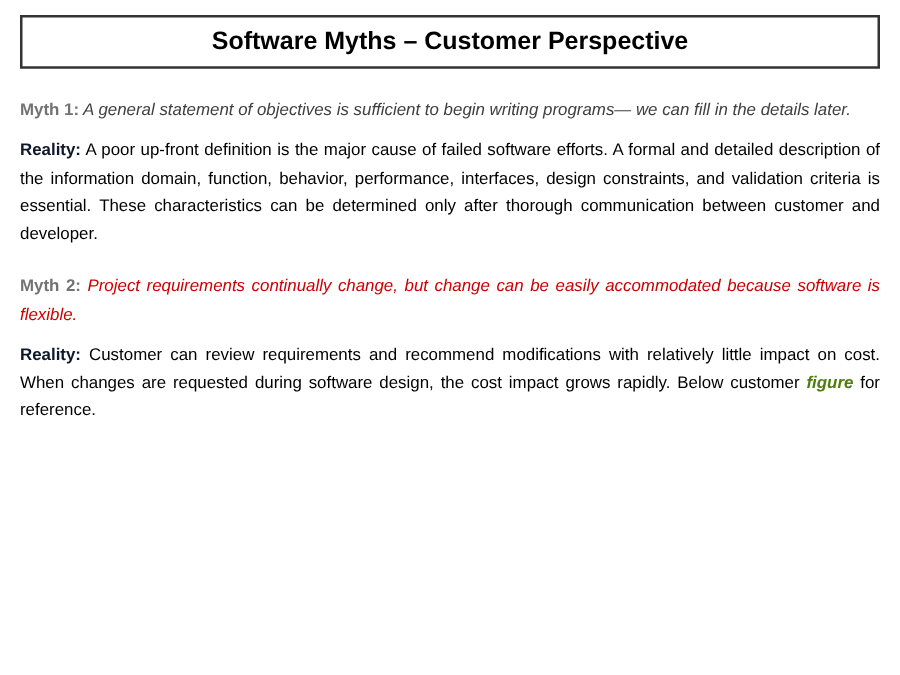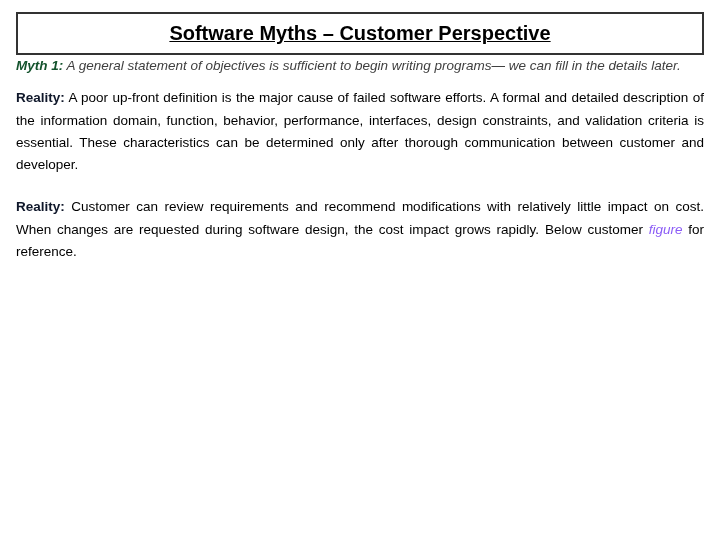--- a/index.html
+++ b/index.html
@@ -20,23 +20,22 @@
       width: 720px;
       height: 540px;
       background: #ffffff;
       padding: 12px 16px;
     }
 
     .title-box {
       border: 2px solid #333333;
       text-align: center;
       padding: 8px 16px;
-      margin-bottom: 0;
+      margin-bottom: 22px;
       background: #ffffff;
-      text-decoration: underline;
     }
 
     .title-text {
       font-size: 20px;
       font-weight: bold;
       color: #000000;
     }
 
     .content-section {
       margin-bottom: 10px;
@@ -50,37 +49,37 @@
       margin-bottom: 8px;
     }
 
     .myth-label {
       font-style: italic;
       color: #404040;
     }
 
     .myth-num {
       font-weight: bold;
-      font-style: italic;
-      color: #14532d;
+      color: #737373;
     }
 
     .reality-label {
       font-weight: bold;
       color: #0f172a;
     }
 
     .italic-red {
       font-style: italic;
       color: #cc0000;
     }
 
     .italic-black {
       font-style: italic;
-      color: #8b5cf6;
+      color: #4d7c0f;
+      font-weight: bold;
     }
 
     .spacer {
       height: 10px;
     }
   </style>
 </head>
 <body>
 
 <div class="page-container">
@@ -96,20 +95,25 @@
   </div>
 
   <div class="content-section">
     <p class="paragraph">
       <span class="reality-label">Reality:</span><span> A poor up-front definition is the major cause of failed software efforts. A formal and detailed description of the information domain, function, behavior, performance, interfaces, design constraints, and validation criteria is essential. These characteristics can be determined only after thorough communication between customer and developer.</span>
     </p>
   </div>
 
   <div class="spacer"></div>
 
+  <div class="content-section">
+    <p class="paragraph">
+      <span class="myth-num">Myth 2:</span><span class="italic-red"> Project requirements continually change, but change can be easily accommodated because software is flexible.</span>
+    </p>
+  </div>
 
   <div class="content-section">
     <p class="paragraph">
       <span class="reality-label">Reality:</span><span> Customer can review requirements and recommend modifications with relatively little impact on cost. When changes are requested during software design, the cost impact grows rapidly. Below customer </span><span class="italic-black">figure</span><span> for reference.</span>
     </p>
   </div>
 
 </div>
 
 </body></html>

